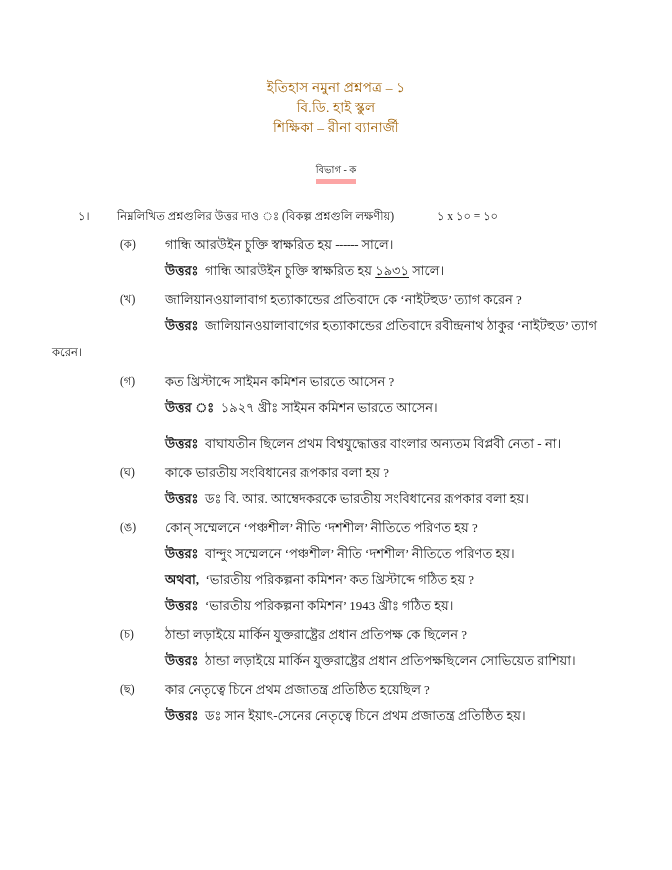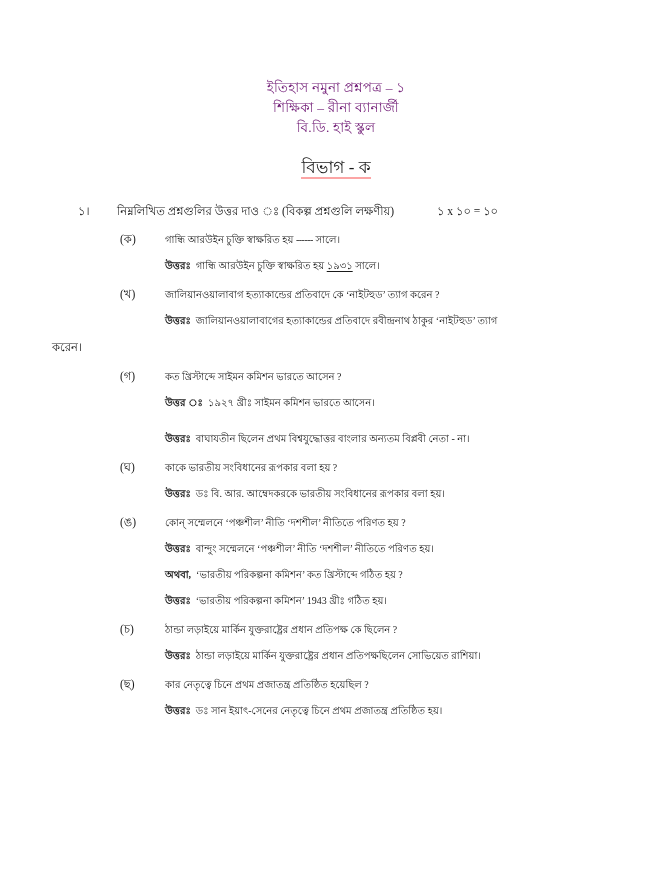--- a/index.html
+++ b/index.html
@@ -25,33 +25,33 @@
 
   
   .title-block {
     text-align: center;
     margin-top: 78px;
   }
   .title-line {
     font-size: 13.5px;
     line-height: 20px;
     letter-spacing: 0.2px;
-    color: #701a75;
+    color: #a16207;
   }
 
   
   .section-heading-wrap {
     text-align: center;
     margin-top: 21px;
   }
   .section-heading {
     display: inline-block;
-    font-size: 17px;
+    font-size: 10px;
     line-height: 16px;
-    border-bottom: 2px solid #fca5a5;
+    border-bottom: 5px solid #fca5a5;
     padding-bottom: 1px;
   }
 
   
   .stem-row {
     margin-top: 22px;
     position: relative;
     height: 20px;
   }
   .stem-num {
@@ -96,21 +96,21 @@
   .qlabel {
     position: absolute;
     left: 120px;
     top: 0;
     font-size: 11.5px;
     line-height: 21px;
   }
   .qbody {
     margin-left: 165px;
     padding-right: 28px;
-    font-size: 10px;
+    font-size: 13px;
     line-height: 21px;
   }
   
   .qcont {
     margin-left: 52px;
     font-size: 11.5px;
     line-height: 21px;
     padding-top: 6px;
   }
   .lead {
@@ -127,22 +127,22 @@
   .spacer-sm { height: 5px; }
   .spacer-md { height: 8px; }
 </style>
 </head>
 <body>
 
 <div class="page">
 
   <div class="title-block">
     <div class="title-line">ইতিহাস নমুনা প্রশ্নপত্র – ১</div>
+    <div class="title-line">বি.ডি. হাই স্কুল</div>
     <div class="title-line">শিক্ষিকা – রীনা ব্যানার্জী</div>
-    <div class="title-line">বি.ডি. হাই স্কুল</div>
   </div>
 
   <div class="section-heading-wrap">
     <span class="section-heading">বিভাগ - ক</span>
   </div>
 
   <div class="stem-row">
     <span class="stem-num">১।</span>
     <span class="stem-text">নিম্নলিখিত প্রশ্নগুলির উত্তর দাও ঃ (বিকল্প প্রশ্নগুলি লক্ষণীয়)</span>
     <span class="stem-marks">১ x ১০ = ১০</span>

